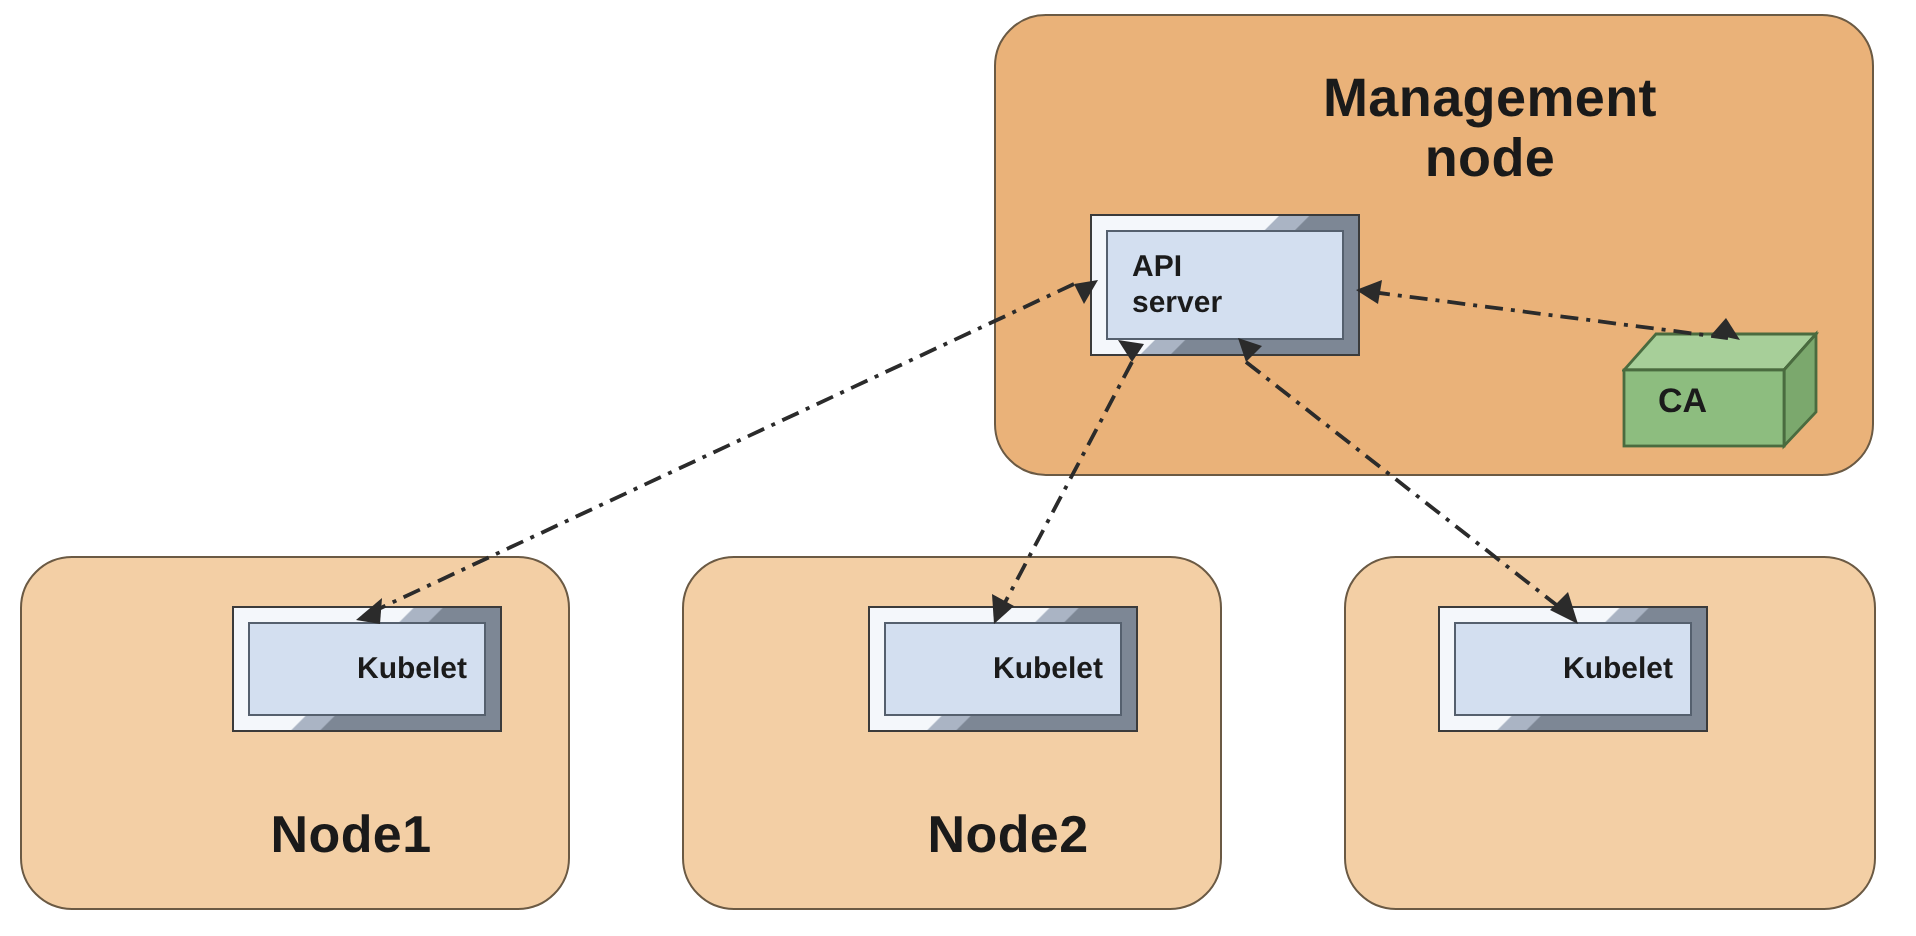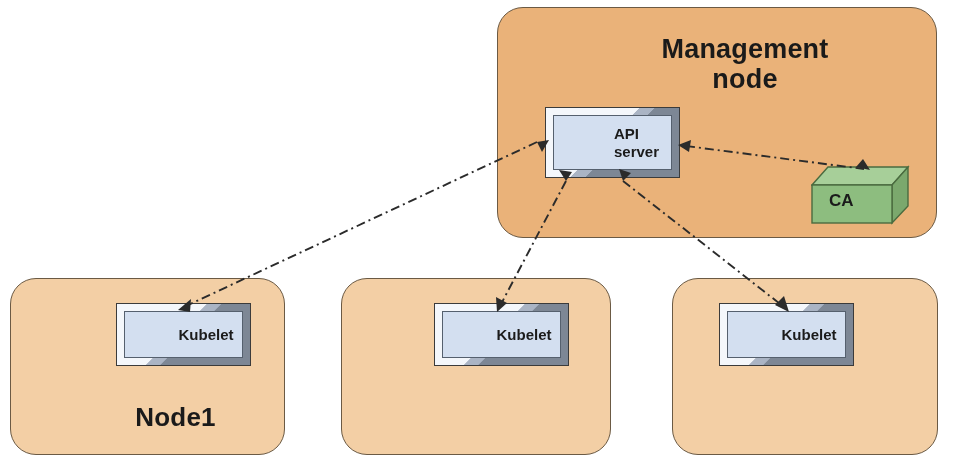--- a/index.html
+++ b/index.html
@@ -89,21 +89,20 @@
     font-size: 15px;
     font-weight: bold;
     line-height: 1.18;
     white-space: pre-line;
     padding-left: 45px;
   }
   .api-label {
     padding-left: 12px;
     text-align: left;
     font-size: 15px;
-    margin-left: 48px;
   }
   .kubelet-label {
     text-align: center;
     font-size: 15px;
   }
 
   
   .iso-box {
     position: absolute;
   }
@@ -171,20 +170,21 @@
     </div>
     <div class="box-title node-title">Node1</div>
   </div>
 
   <div class="container-box node-box" style="left:341px; top:278px; width:270px; height:177px;">
     <div class="bevel-box" style="left:92px; top:24px; width:135px; height:63px;">
       <div class="bevel-inner">
         <div class="bevel-label kubelet-label">Kubelet</div>
       </div>
     </div>
+    <div class="box-title node-title">Node2</div>
   </div>
 
   <div class="container-box node-box" style="left:672px; top:278px; width:266px; height:177px;">
     <div class="bevel-box" style="left:46px; top:24px; width:135px; height:63px;">
       <div class="bevel-inner">
         <div class="bevel-label kubelet-label">Kubelet</div>
       </div>
     </div>
   </div>
 

